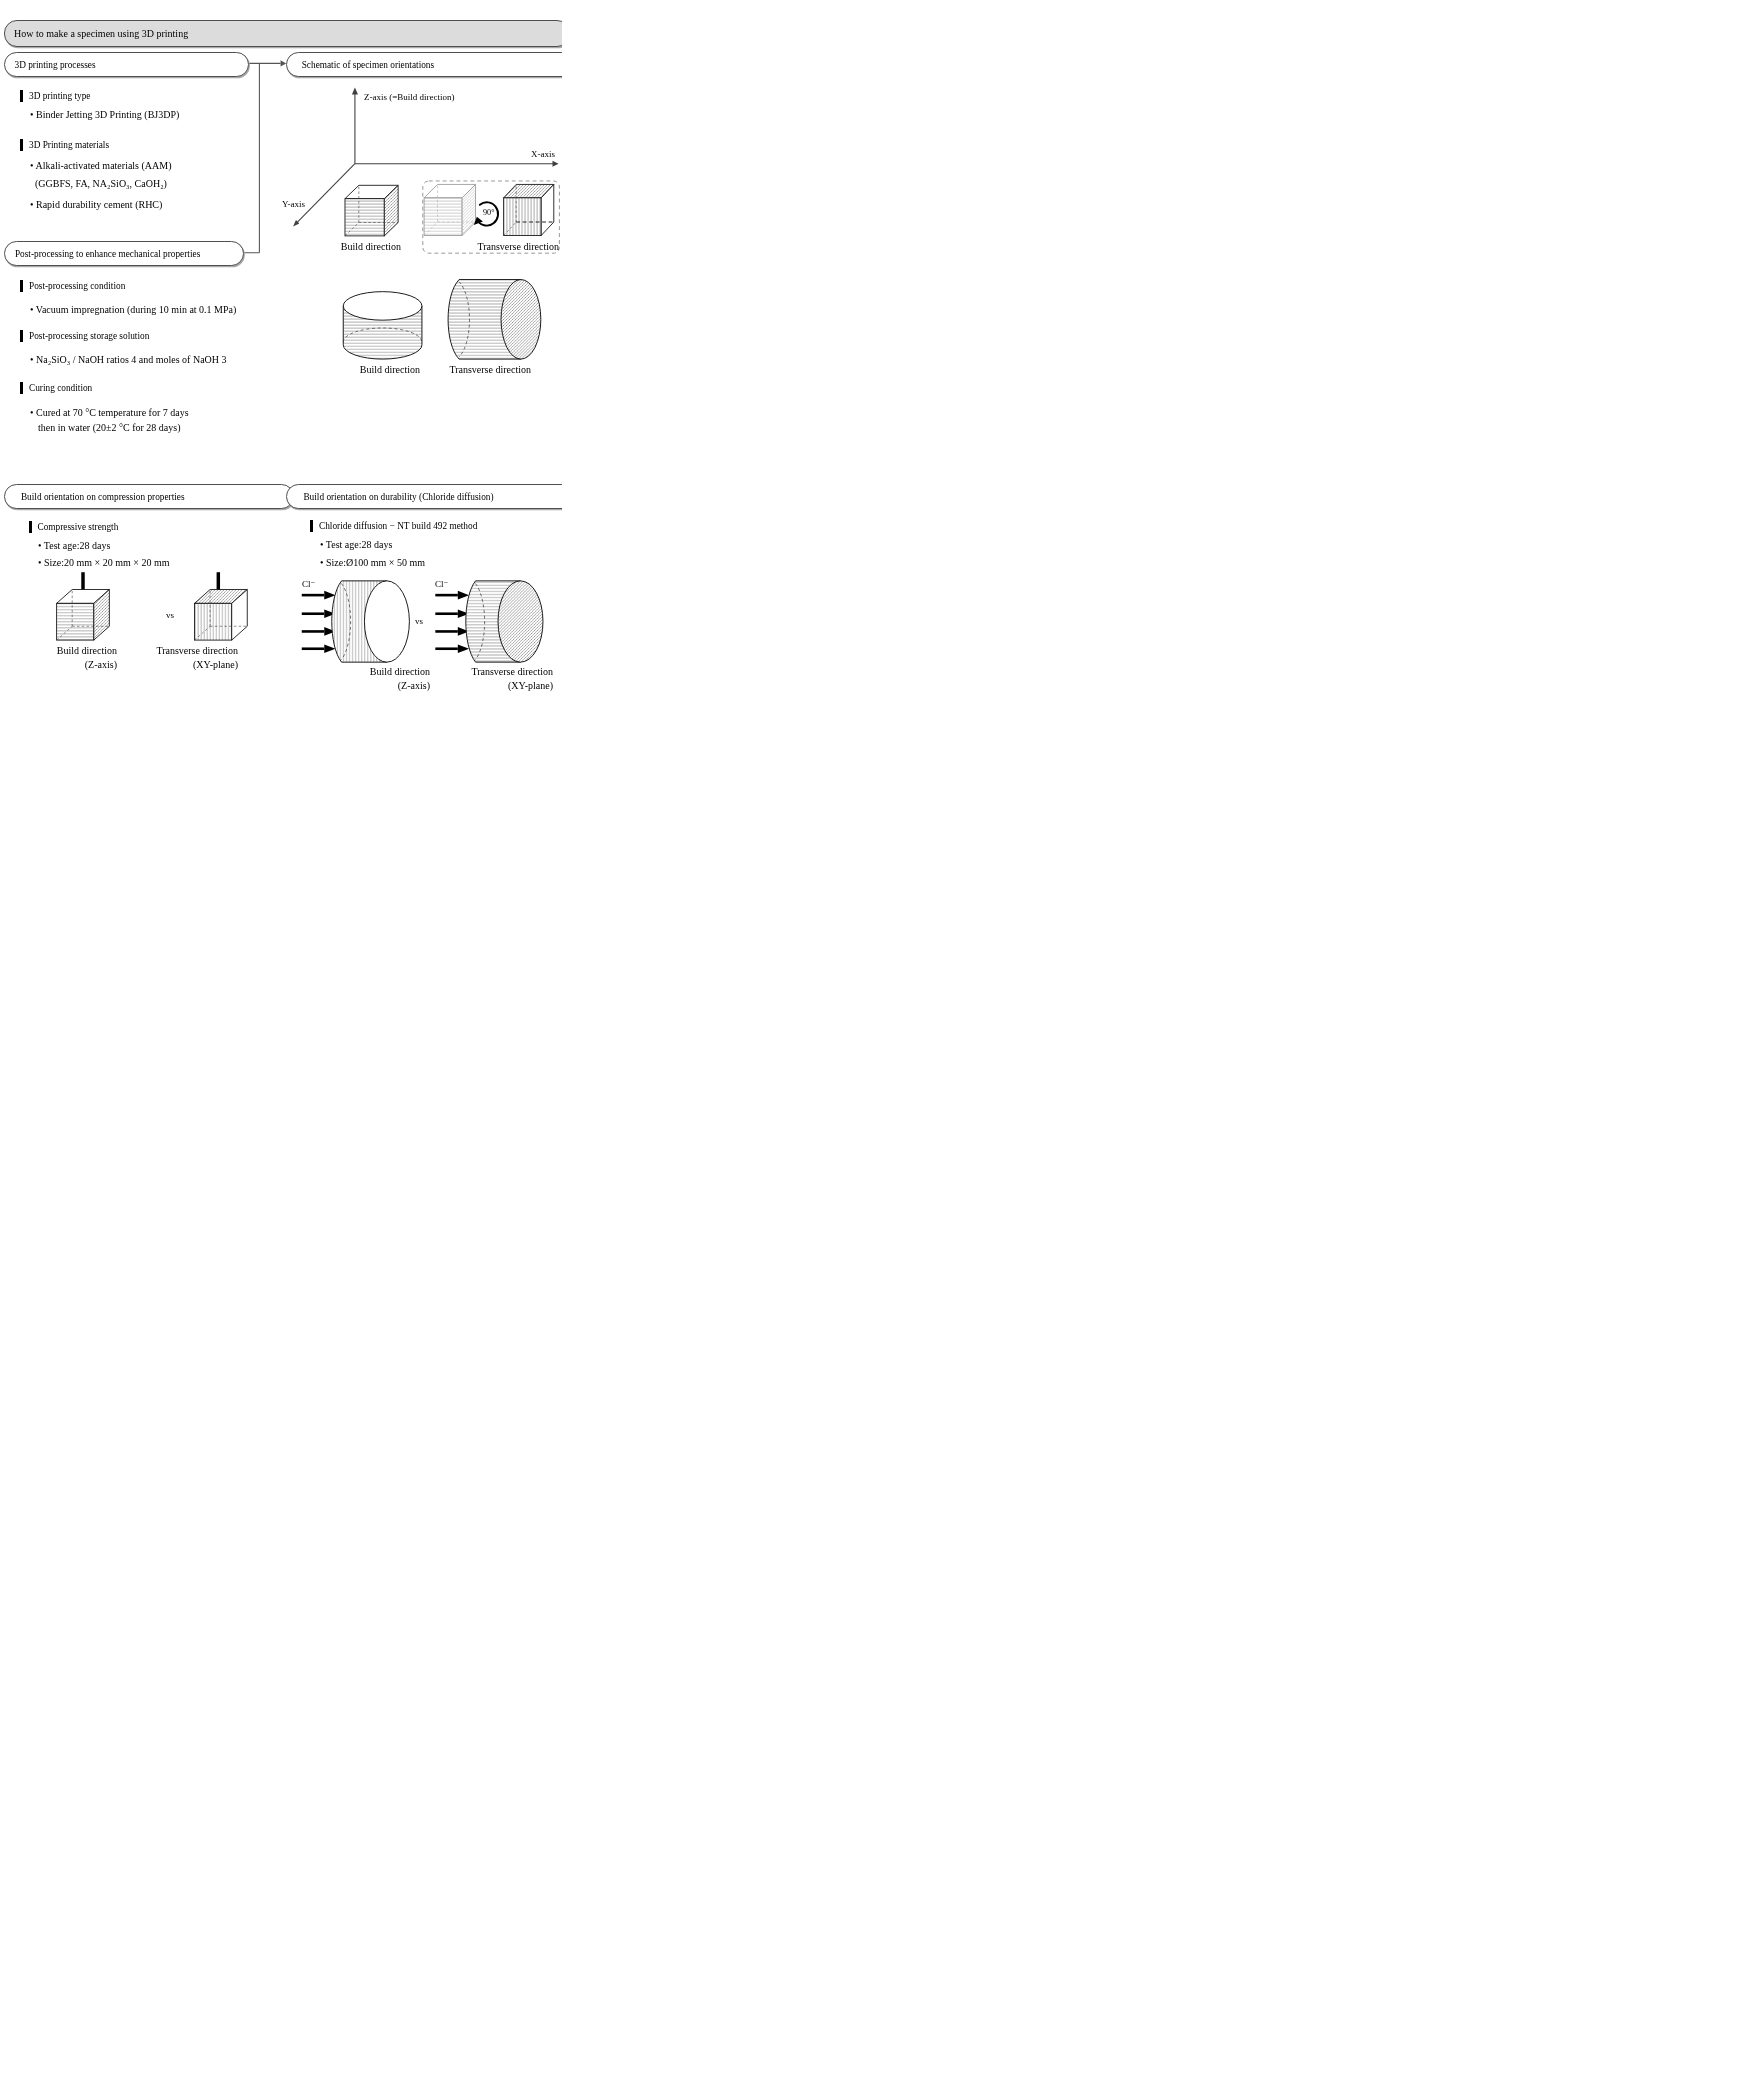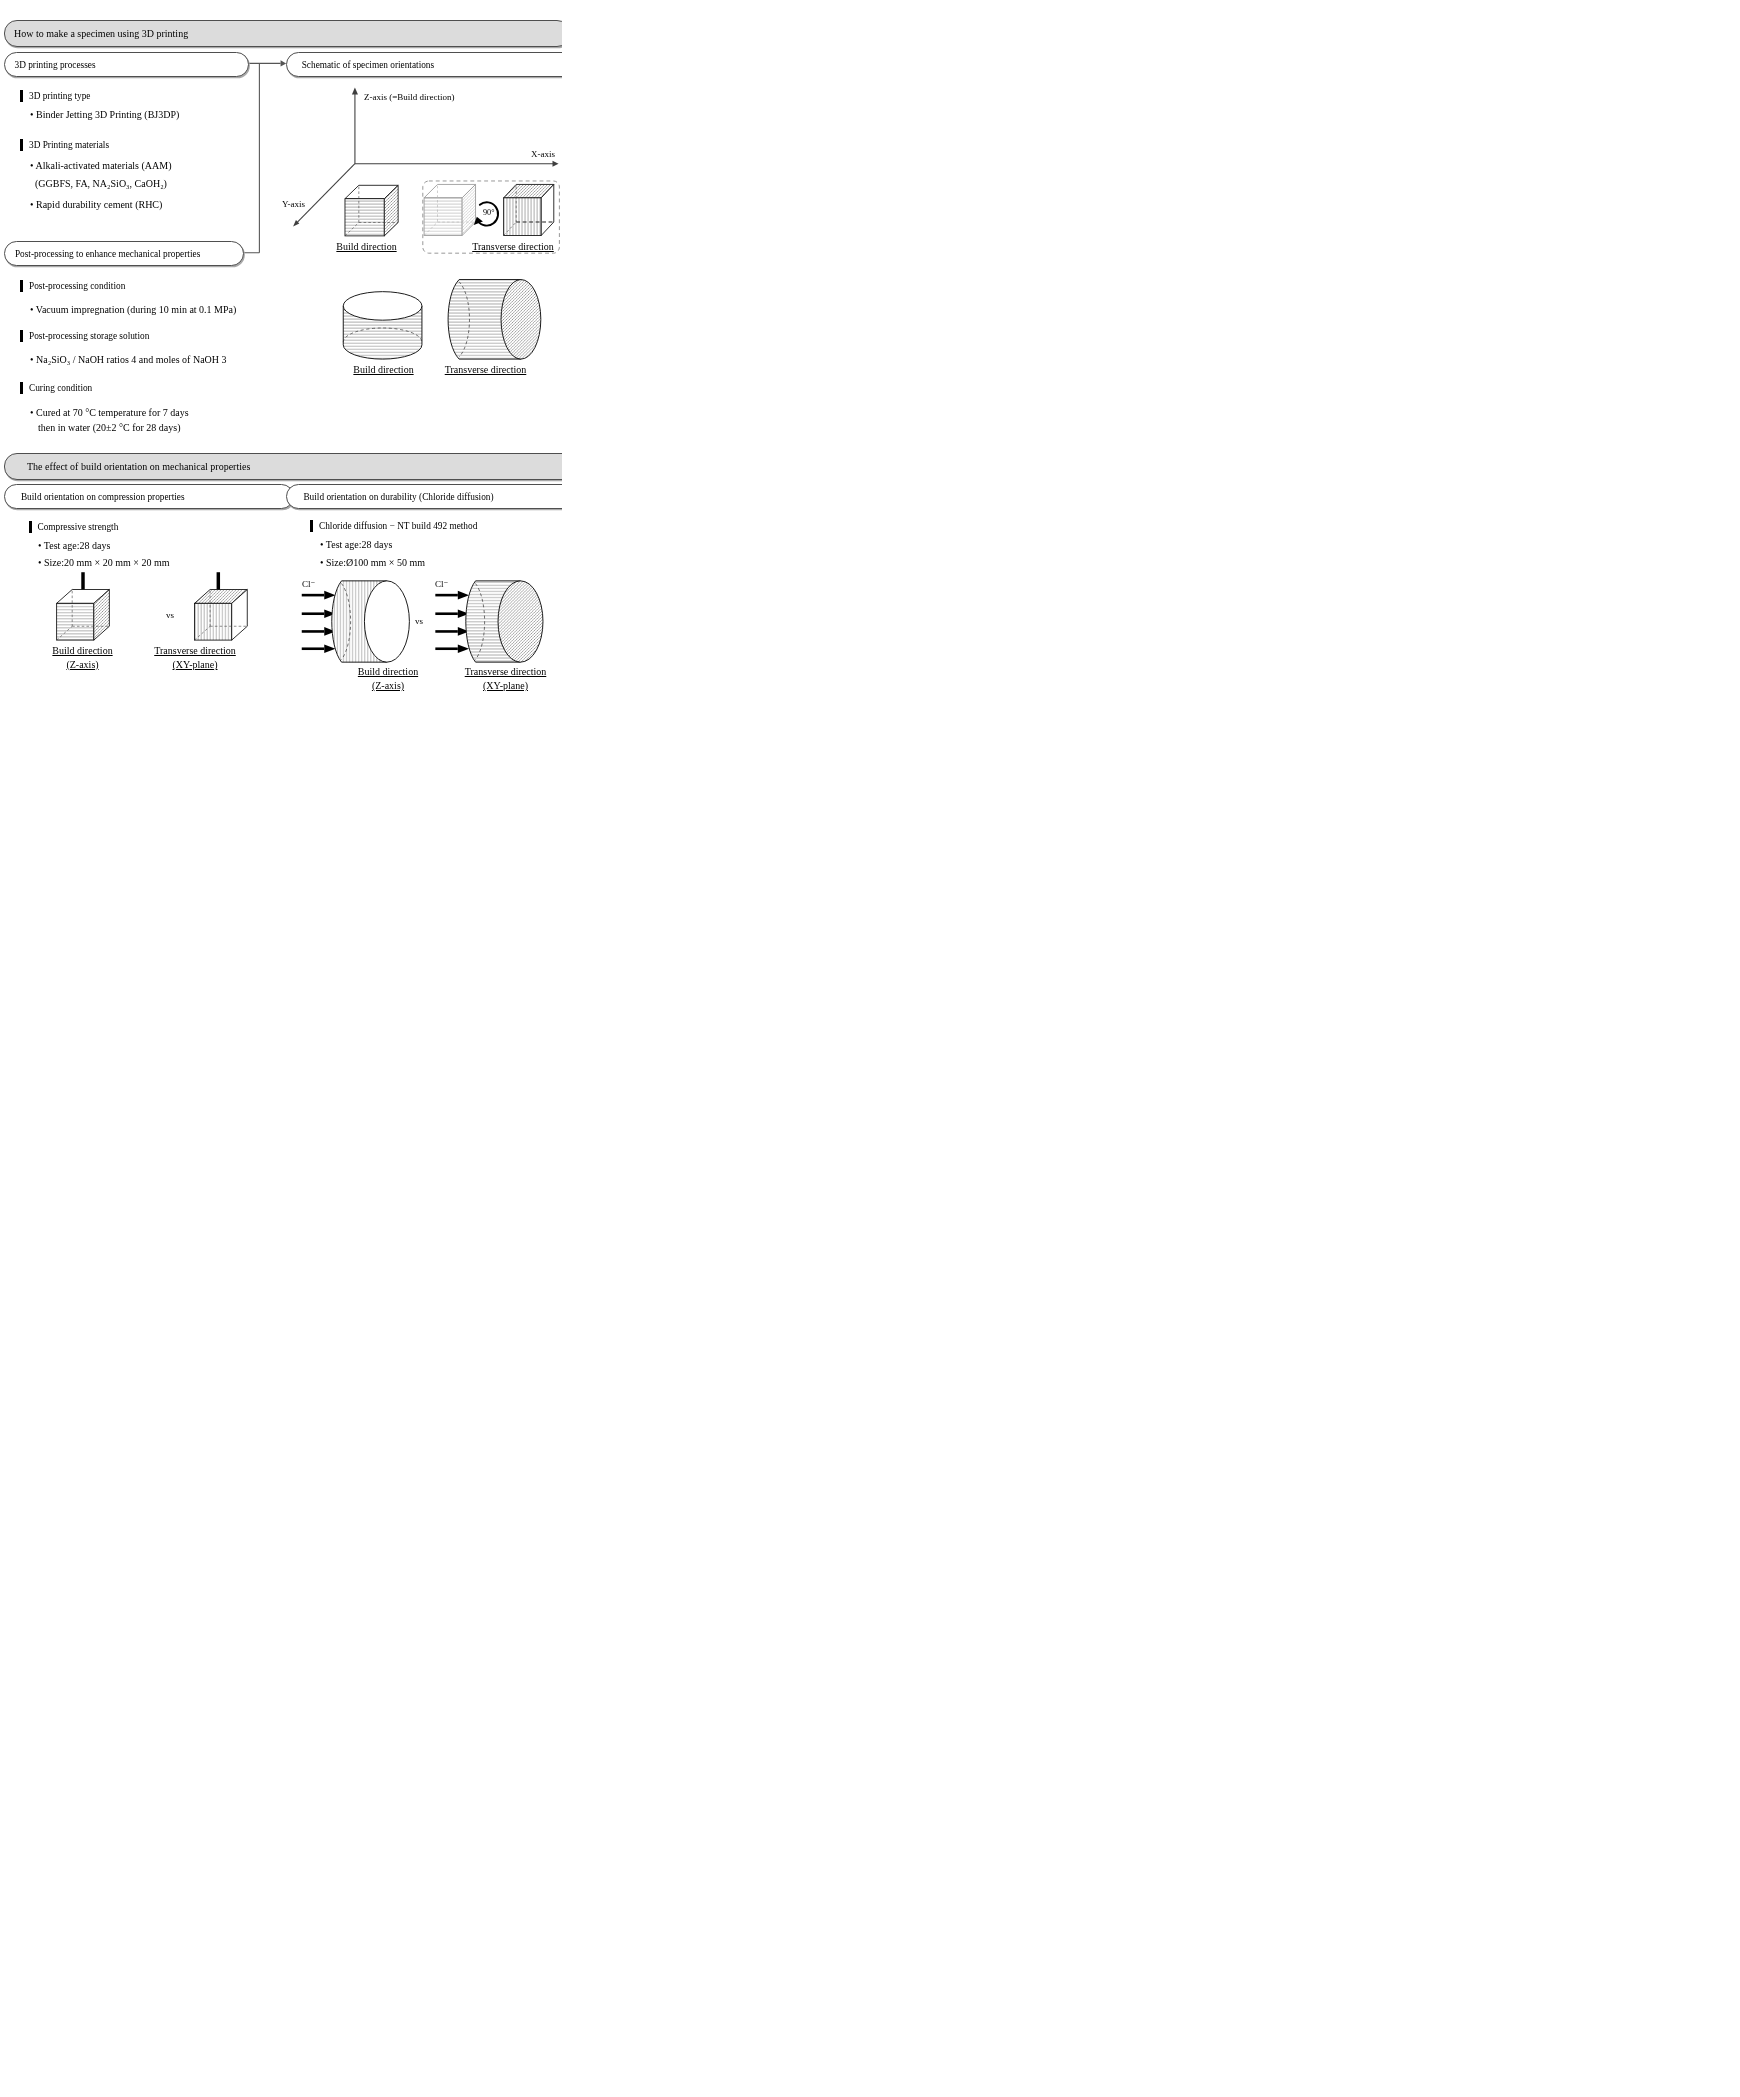--- a/index.html
+++ b/index.html
@@ -10,21 +10,21 @@
   .gfx{position:absolute;left:0;top:0;z-index:0;}
   .pill{
     position:absolute;border:1.1px solid #4f4f4f;border-radius:13px;background:#fff;
     display:flex;align-items:center;font-size:9.3px;box-shadow:0.9px 1.3px 0 #a9a9a9;
     z-index:1;white-space:nowrap;
   }
   .pill.gray{background:#dcdcdc;font-size:10px;}
   .t{position:absolute;white-space:nowrap;font-size:10px;line-height:1.15;z-index:2;}
   .h{display:flex;align-items:flex-end;font-size:9.3px;}
   .marker{width:3px;height:11.7px;background:#000;margin-right:6px;flex:none;}
-  .c{text-align:center;text-decoration:underline;}
+  .c{text-align:right;}
   .rot{font-size:8.2px;}
 </style>
 </head>
 <body>
 
 <div class="canvas">
 
   <svg class="gfx" width="562" height="677" viewBox="0 0 1300 1566">
     <defs>
       <pattern id="hl" width="8" height="7" patternUnits="userSpaceOnUse">
@@ -232,23 +232,20 @@
 
   <div class="t" style="left:364px;top:74px;font-size:9px;">Z-axis (=Build direction)</div>
   <div class="t" style="left:531px;top:131px;font-size:9px;">X-axis</div>
   <div class="t" style="left:282px;top:181px;font-size:9px;">Y-axis</div>
   <div class="t c" style="left:332px;top:223px;width:69px;">Build direction</div>
   <div class="t c" style="left:467px;top:223px;width:92px;">Transverse direction</div>
   <div class="t rot" style="left:483px;top:190px;">90°</div>
   <div class="t c" style="left:347px;top:346px;width:73px;">Build direction</div>
   <div class="t c" style="left:440px;top:346px;width:91px;">Transverse direction</div>
 
-  <div class="pill gray" style="left:3.5px;top:435px;width:555px;height:25px;padding-left:22.5px;">
-    <span>The effect of build orientation on mechanical  properties</span>
-  </div>
   <div class="pill" style="left:3.5px;top:466px;width:272px;height:23px;padding-left:16.4px;">
     <span>Build orientation on compression properties</span>
   </div>
   <div class="pill" style="left:286px;top:466px;width:273px;height:23px;padding-left:16.4px;">
     <span>Build orientation on durability (Chloride diffusion)</span>
   </div>
 
   <div class="t h" style="left:28.5px;top:503px;">
     <span class="marker"></span>
     <span>Compressive strength</span>

